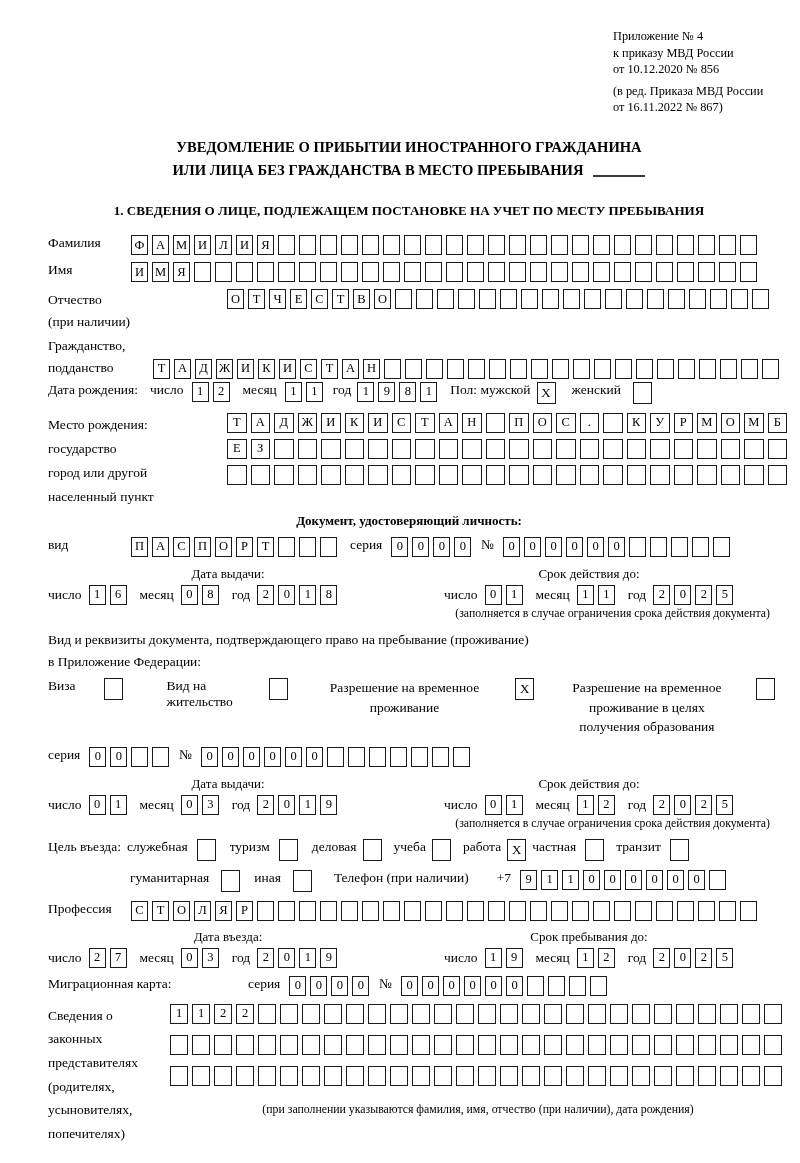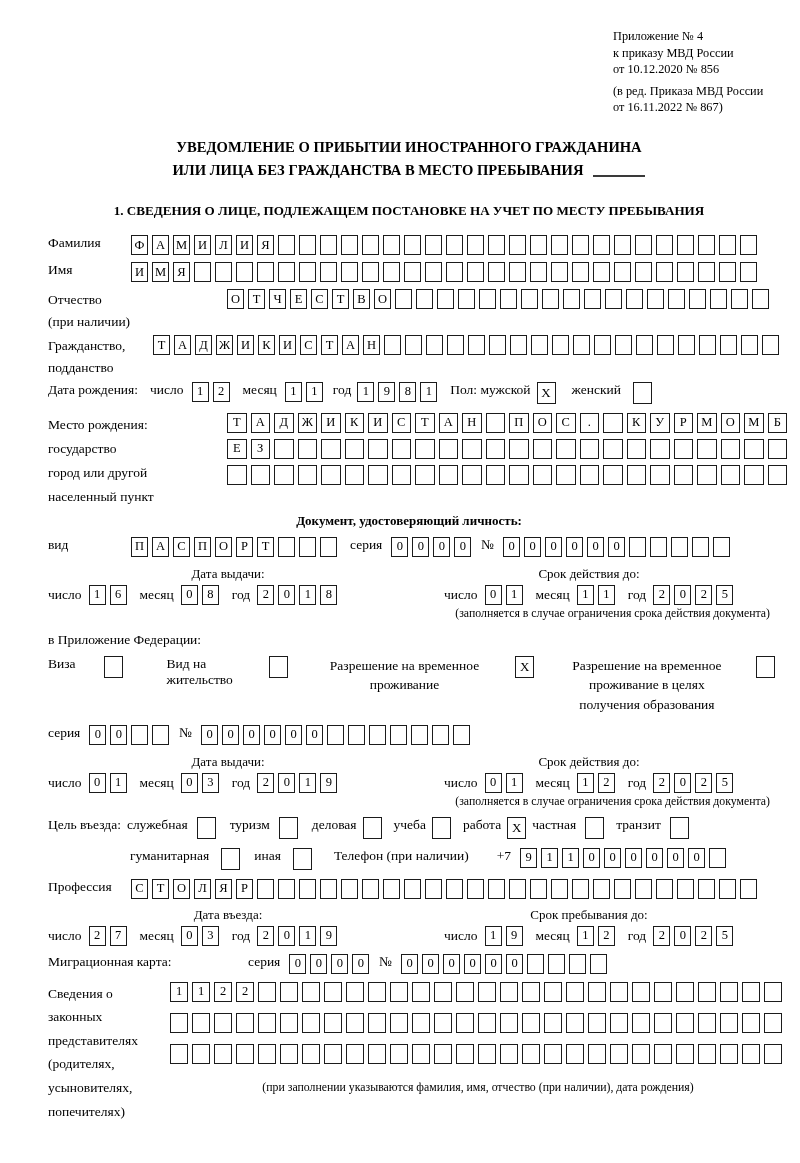--- a/index.html
+++ b/index.html
@@ -172,21 +172,21 @@
         <span class="cell"></span>
         <span class="cell"></span>
         <span class="cell"></span>
         <span class="cell"></span>
         <span class="cell"></span>
         <span class="cell"></span>
         <span class="cell"></span>
       </span>
   </div>
 
-  <div class="row top" style="margin-bottom:3px;">
+  <div class="row top" style="margin-bottom:3px;align-items:flex-end;">
     <div class="lblcol w83">
       <div>Гражданство,</div>
       <div>подданство</div>
     </div>
     <span class="cellrow">
         <span class="cell">Т</span>
         <span class="cell">А</span>
         <span class="cell">Д</span>
         <span class="cell">Ж</span>
         <span class="cell">И</span>
@@ -411,20 +411,21 @@
           <span class="cell">2</span>
           <span class="cell">0</span>
           <span class="cell">2</span>
           <span class="cell">5</span>
         </span>
     </span>
   </div>
   <div class="note">(заполняется в случае ограничения срока действия документа)</div>
 
   <div class="para">
+    <div>Вид и реквизиты документа, подтверждающего право на пребывание (проживание)</div>
     <div>в Приложение Федерации:</div>
   </div>
 
   <div class="row top" style="margin-bottom:10px;">
     <span>Виза</span>
     <span class="checkbox ml6"></span>
     <span class="ml22">Вид на жительство</span>
     <span class="checkbox ml14"></span>
     <div class="stack ml20">
       <div>Разрешение на временное</div>

